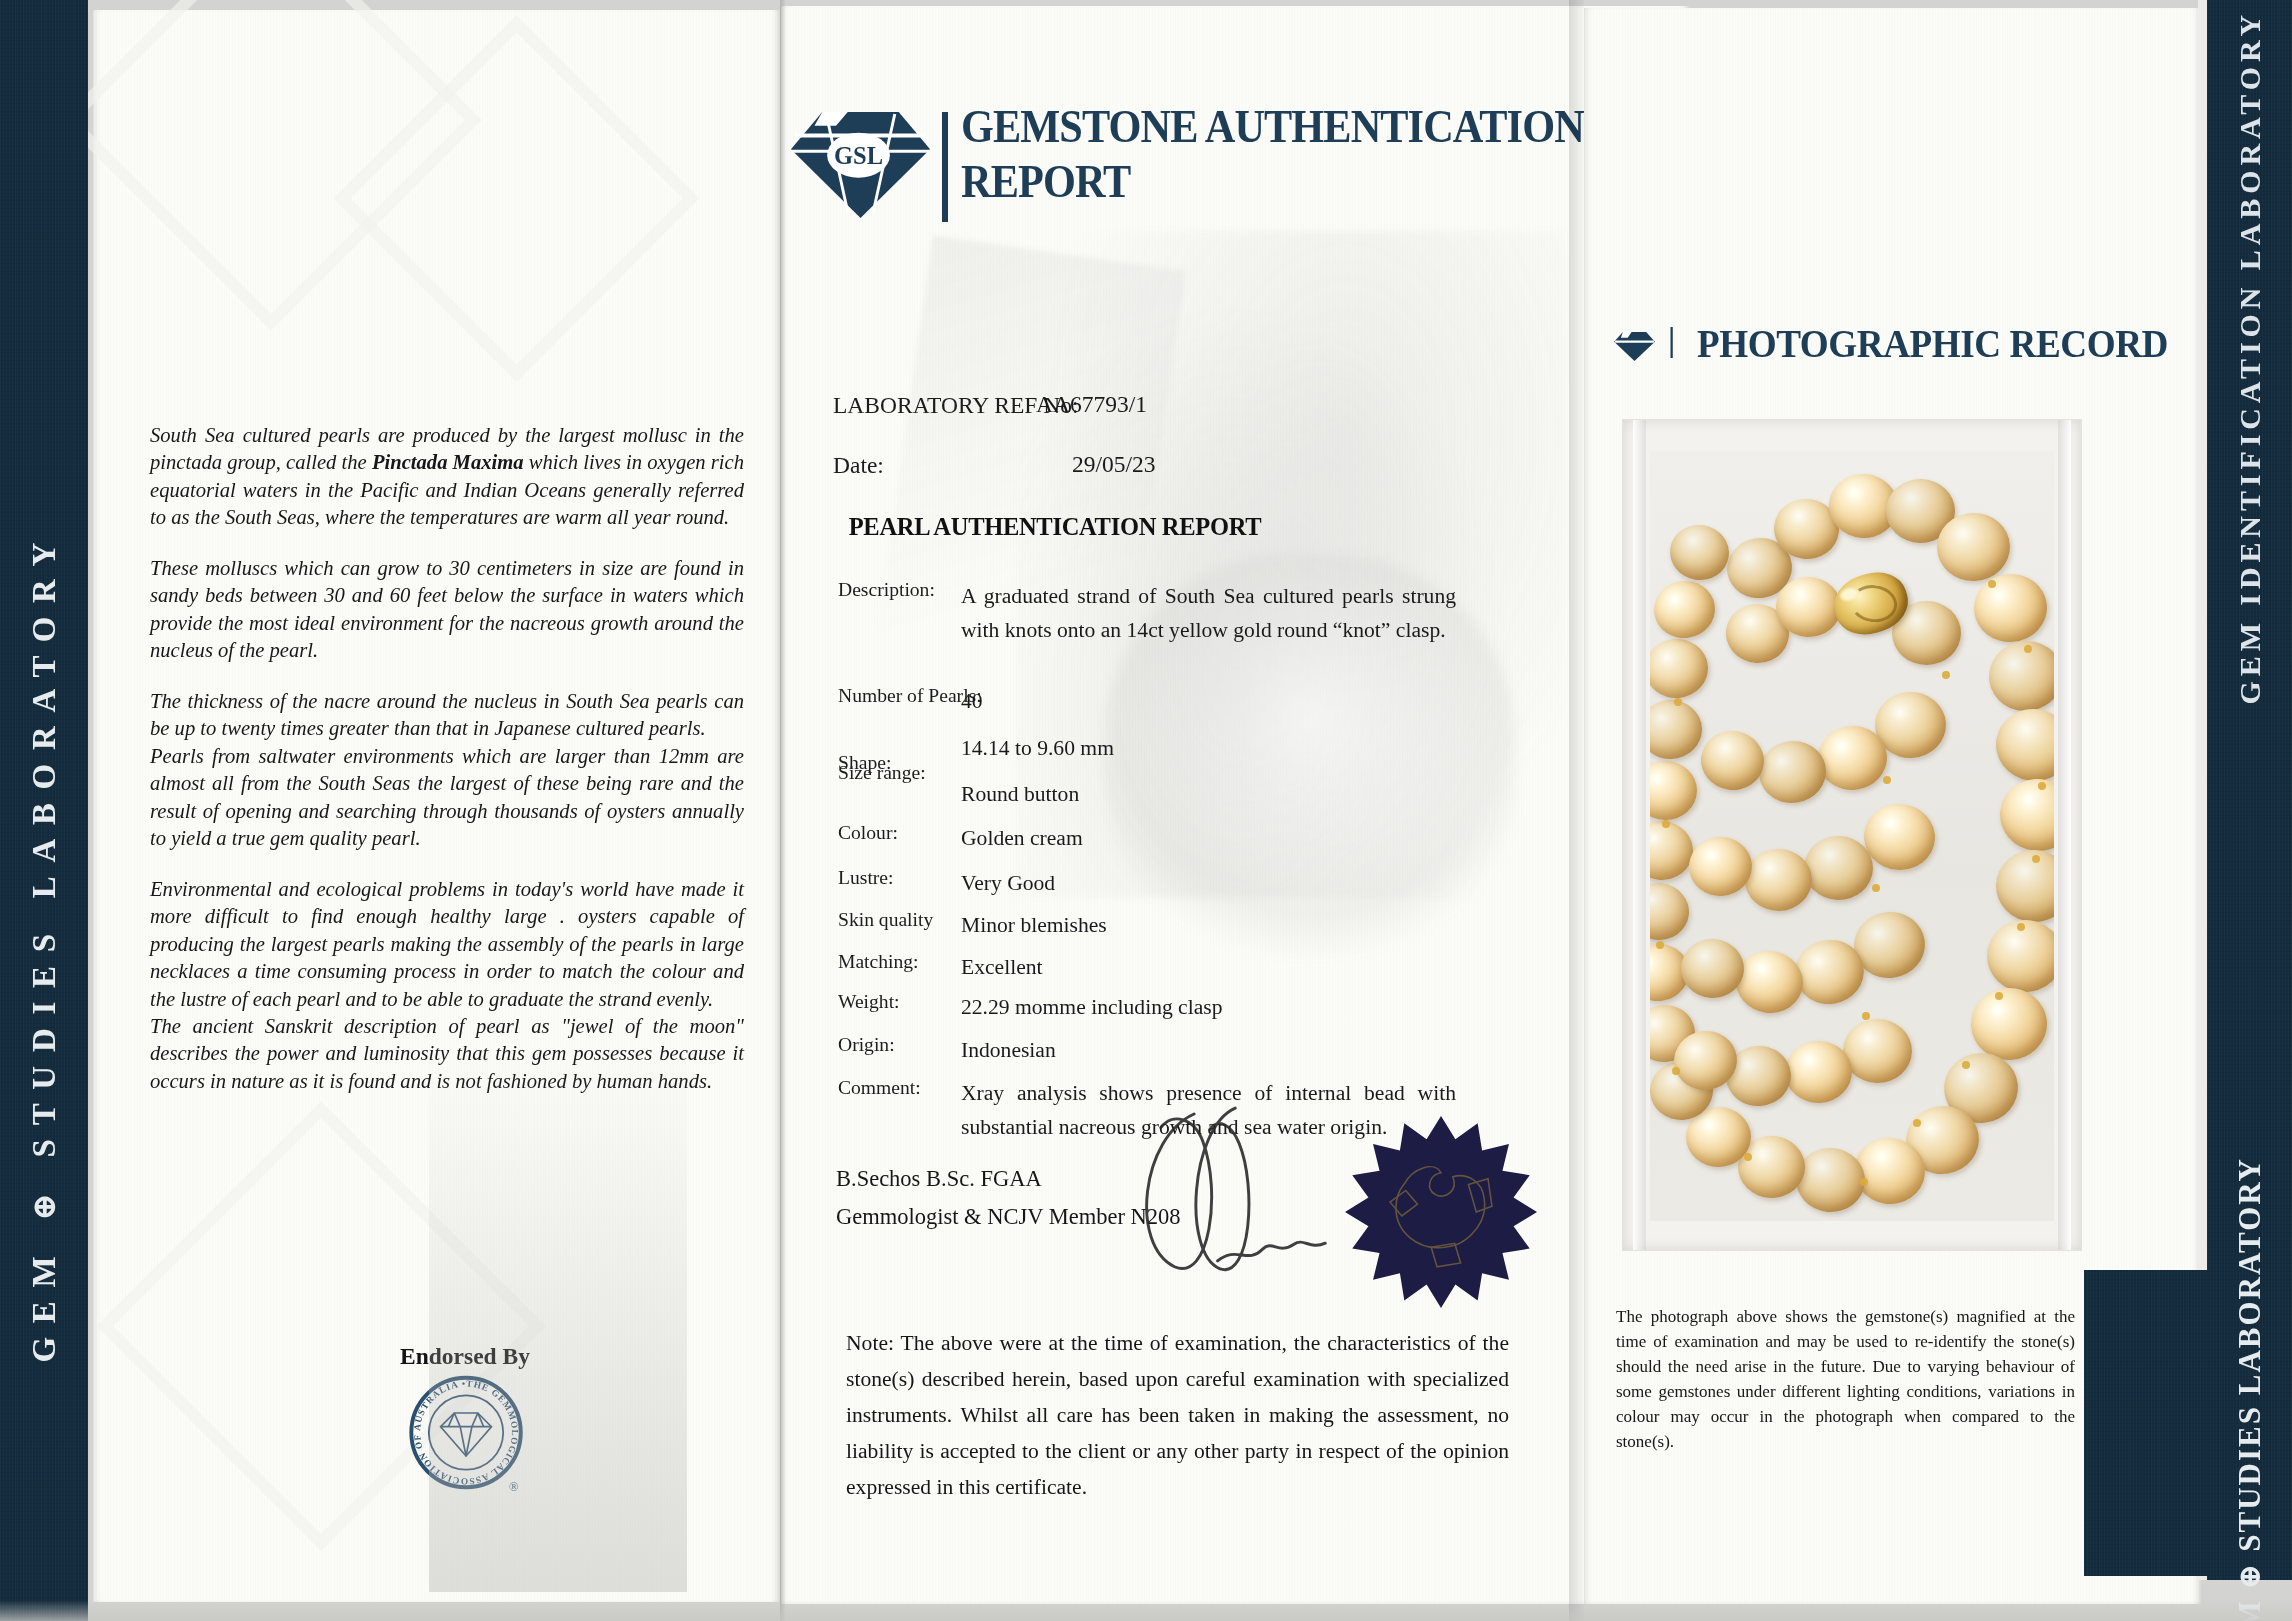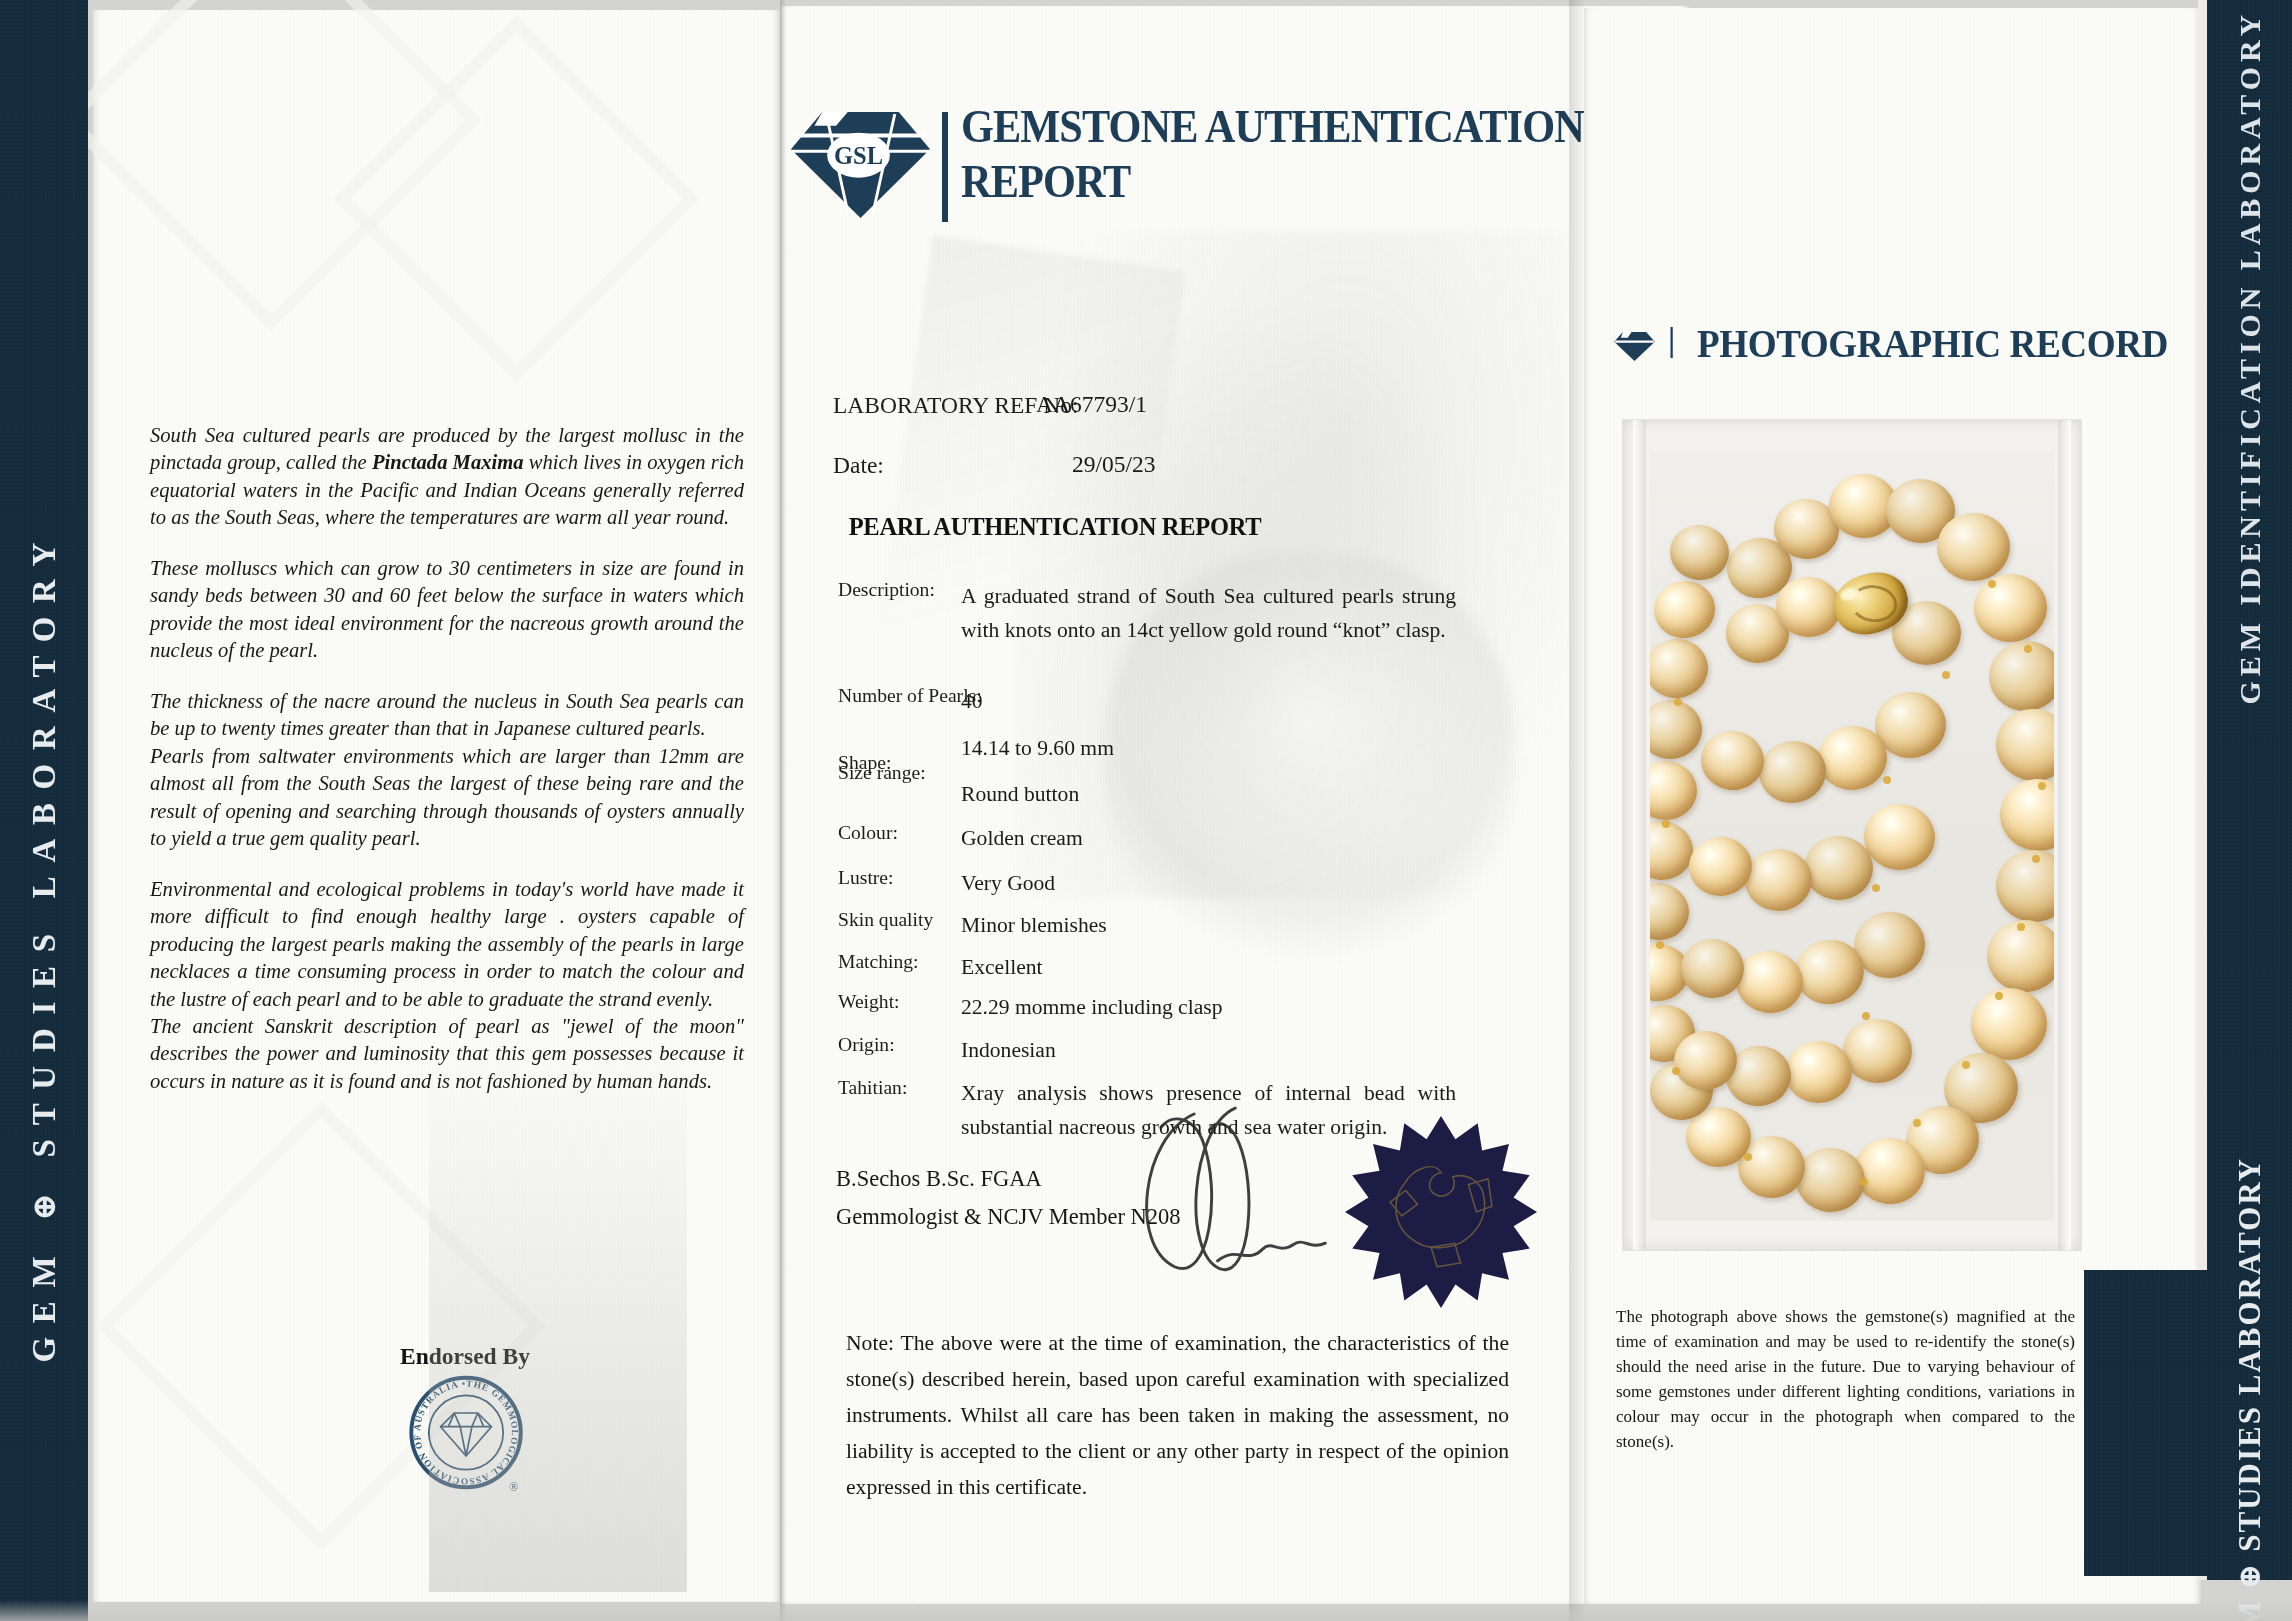--- a/index.html
+++ b/index.html
@@ -244,21 +244,21 @@
   </div>
   <div class="frow">
     <div class="row-label" style="top:985px">Weight:</div>
     <div class="row-value" style="top:984px">22.29 momme including clasp</div>
   </div>
   <div class="frow">
     <div class="row-label" style="top:1028px">Origin:</div>
     <div class="row-value" style="top:1027px">Indonesian</div>
   </div>
   <div class="frow">
-    <div class="row-label" style="top:1071px">Tahitian:</div>
+    <div class="row-label" style="top:1071px">Comment:</div>
     <div class="row-value" style="top:1070px">Xray analysis shows presence of internal bead with substantial nacreous growth and sea water origin.</div>
   </div>
 
   <div id="sig-name">B.Sechos B.Sc. FGAA</div>
   <div id="sig-title">Gemmologist &amp; NCJV Member N208</div>
 
   <svg id="signature" viewBox="0 0 240 225">
     <g fill="none" stroke="#262626" stroke-width="3" stroke-linecap="round" opacity=".88">
       <path d="M92,18 C38,42 26,152 72,174 C108,190 120,98 101,46 C92,22 70,16 58,32"></path>
       <path d="M134,12 C88,32 80,160 118,176 C150,188 156,92 138,48 C130,28 116,22 108,34"></path>

